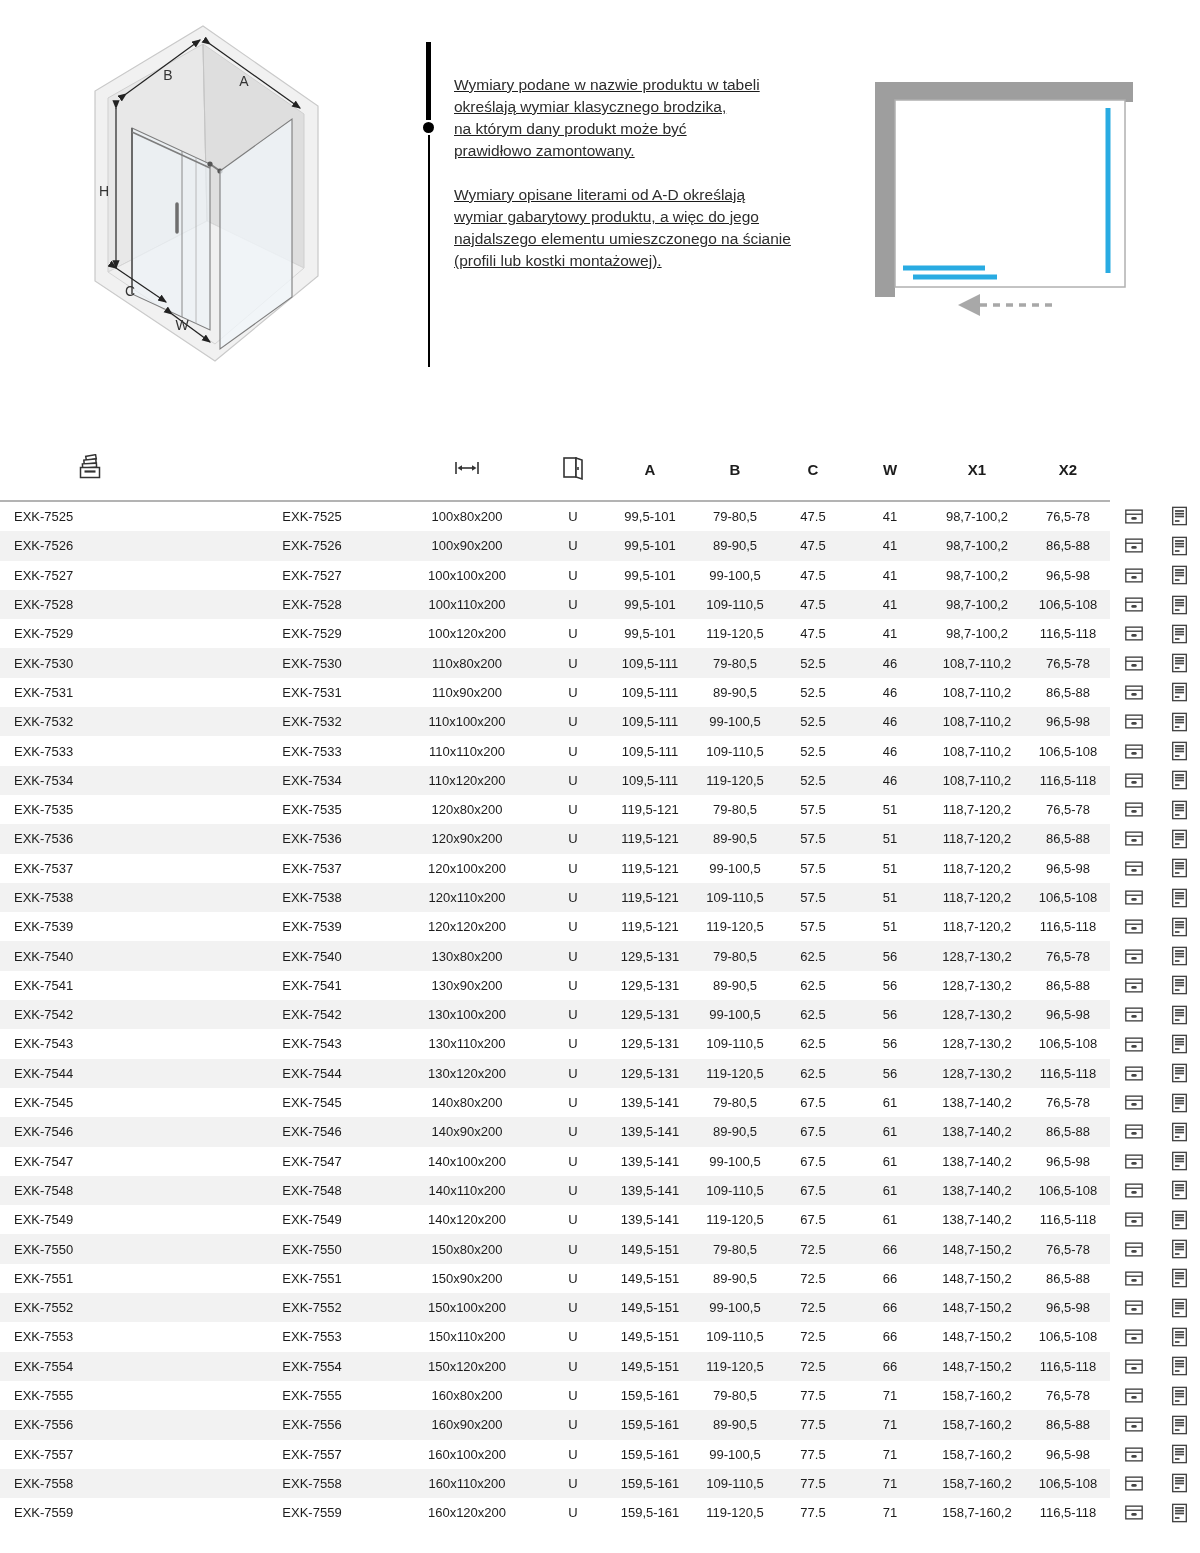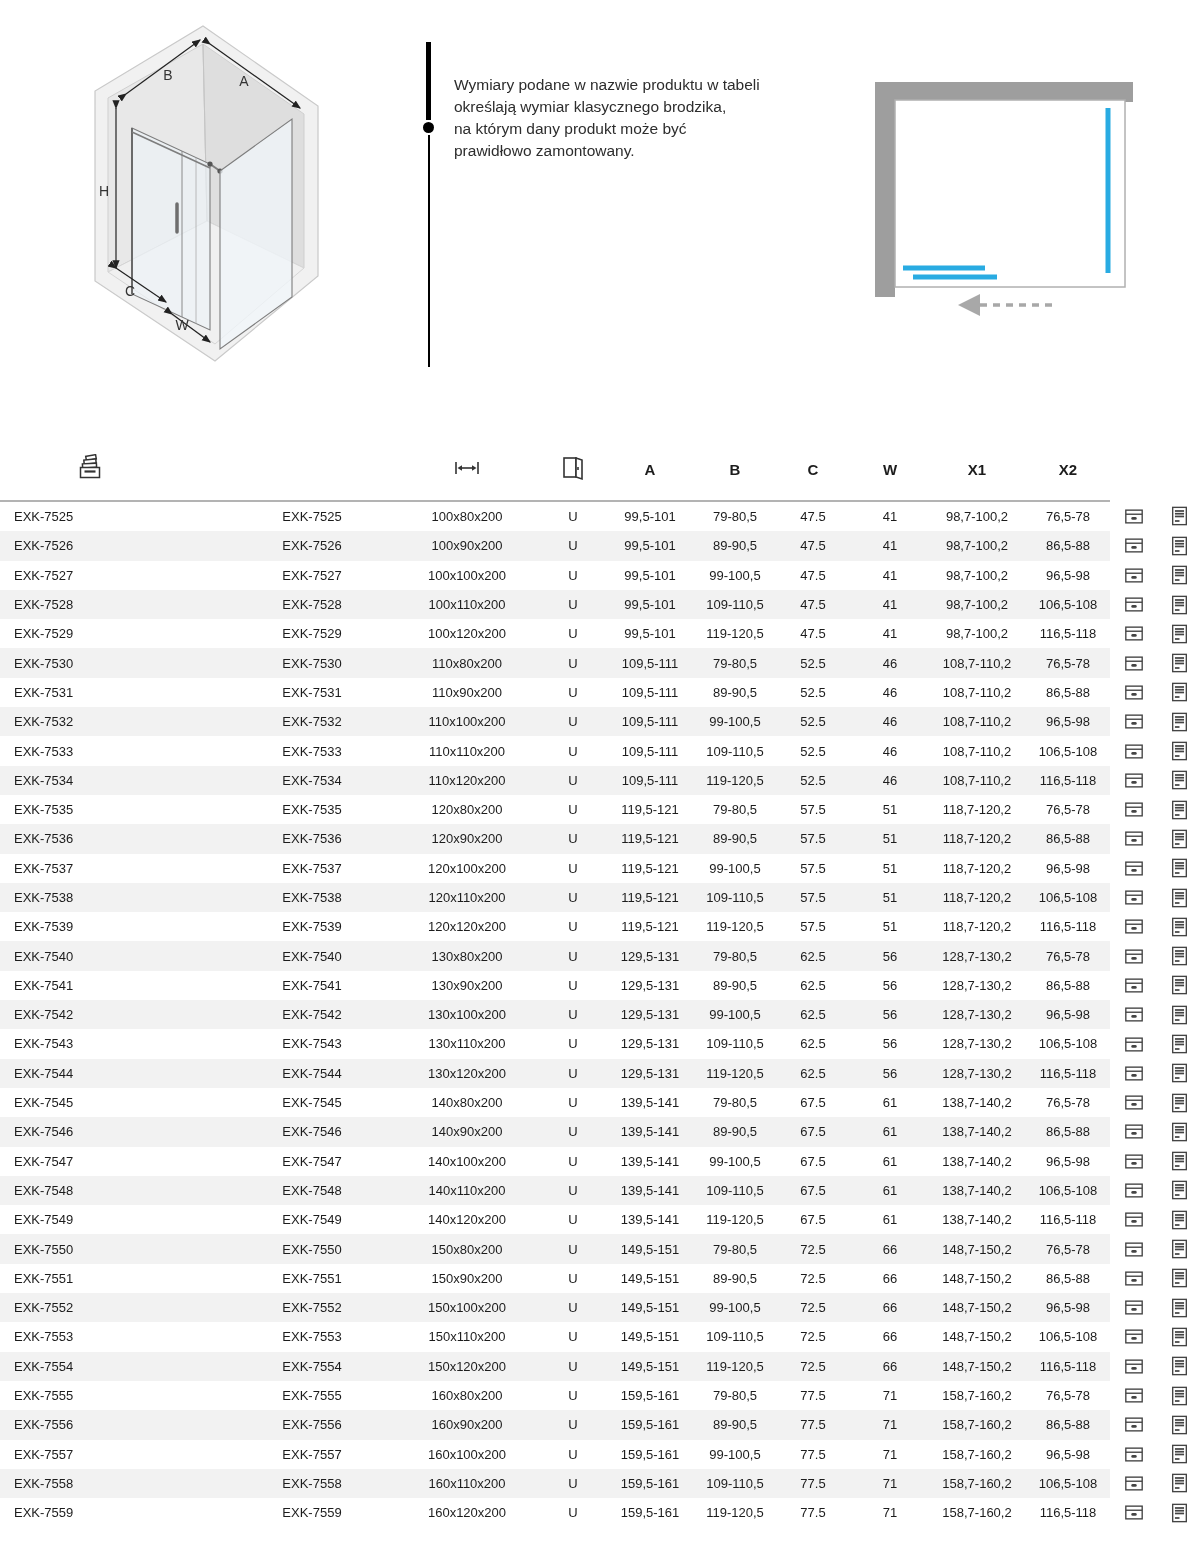--- a/index.html
+++ b/index.html
@@ -1,20 +1,20 @@
 <!DOCTYPE html>
 <html><head>
 <meta charset="utf-8">
 <style>
   html,body{margin:0;padding:0;background:#fff;}
   .page{position:relative;width:1200px;height:1553px;background:#fff;overflow:hidden;
         font-family:"Liberation Sans",sans-serif;color:#1c1c1c;}
 
   
-  .note{position:absolute;left:426px;top:38px;width:414px;height:335px;}
+  .note{position:absolute;left:426px;top:38px;width:414px;height:335px;text-decoration:underline;}
   .note-rule-thick{position:absolute;left:0;top:4px;width:5px;height:78px;background:#000;}
   .note-dot{position:absolute;left:-3px;top:84px;width:11px;height:11px;border-radius:50%;background:#000;}
   .note-rule-thin{position:absolute;left:1.5px;top:97px;width:2px;height:232px;background:#000;}
   .note-text{margin-left:28px;padding-top:36px;font-size:15.5px;line-height:22px;color:#2d2d2d;}
   .note-text p{margin:0 0 22px 0;white-space:pre-line;}
 
   
   .iso-svg{position:absolute;left:60px;top:6px;}
   .plan-svg{position:absolute;left:858px;top:42px;}
 
@@ -80,20 +80,24 @@
 
   <div class="note">
     <div class="note-rule-thick"></div>
     <div class="note-dot"></div>
     <div class="note-rule-thin"></div>
     <div class="note-text">
       <p>Wymiary podane w nazwie produktu w tabeli
 określają wymiar klasycznego brodzika,
 na którym dany produkt może być
 prawidłowo zamontowany.</p>
+      <p>Wymiary opisane literami od A-D określają
+wymiar gabarytowy produktu, a więc do jego
+najdalszego elementu umieszczonego na ścianie
+(profili lub kostki montażowej).</p>
     </div>
   </div>
 
   <svg class="plan-svg" width="290" height="275" viewBox="0 0 290 275">
     <rect x="17" y="40" width="258" height="20" fill="#9e9e9e"></rect>
     <rect x="17" y="40" width="20" height="215" fill="#9e9e9e"></rect>
     <rect x="37" y="58" width="230" height="187" fill="#ffffff" stroke="#b0b0b0" stroke-width="1.5"></rect>
     <line x1="250" y1="66" x2="250" y2="231" stroke="#29abe2" stroke-width="5"></line>
     <line x1="45" y1="226" x2="127" y2="226" stroke="#29abe2" stroke-width="5"></line>
     <line x1="55" y1="235" x2="139" y2="235" stroke="#29abe2" stroke-width="5"></line>

